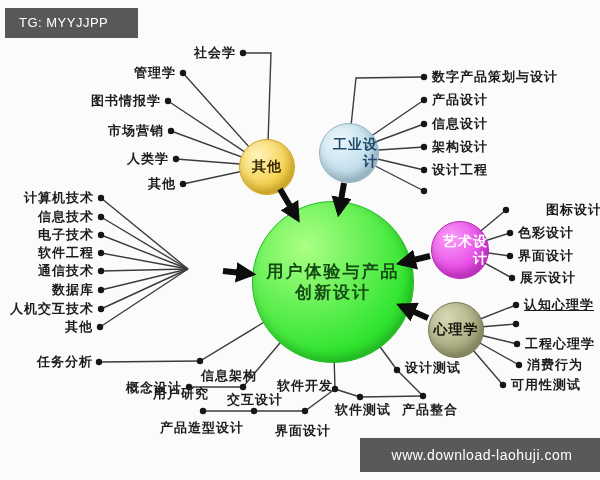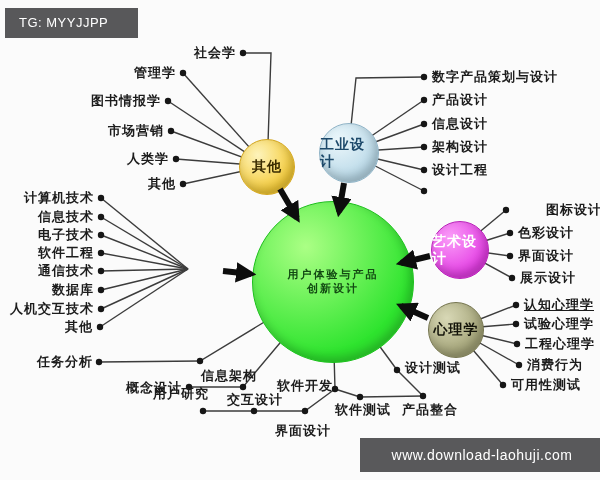--- a/index.html
+++ b/index.html
@@ -7,24 +7,24 @@
        font-family:"Liberation Sans","DejaVu Sans",sans-serif;}
   #stage{position:relative;width:600px;height:480px;background:#fbfbfb;}
   svg.layer{position:absolute;left:0;top:0;width:600px;height:480px;}
   #lines-layer{z-index:1;}
   #nodes-layer{position:absolute;left:0;top:0;width:600px;height:480px;z-index:2;pointer-events:none;}
   #arrows-layer{z-index:3;}
   #labels-layer{position:absolute;left:0;top:0;width:600px;height:432px;z-index:4;pointer-events:none;}
   .lbl{position:absolute;font-size:13px;font-weight:bold;color:#1c1c1c;
        white-space:nowrap;letter-spacing:1px;}
   .node{position:absolute;border-radius:50%;display:flex;flex-direction:column;
-        align-items:center;justify-content:center;text-align:left;font-weight:bold;
+        align-items:center;justify-content:center;text-align:right;font-weight:bold;
         letter-spacing:1px;}
   .node .nline{display:block;line-height:1.25;}
-  #center-node{font-size:11px;letter-spacing:2px;}
+  #center-node{font-size:17px;letter-spacing:2px;}
   #header-badge{position:absolute;left:5px;top:8px;width:133px;height:30px;z-index:5;
         background:#58585a;color:#ffffff;font-size:13px;line-height:30px;
         padding-left:14px;box-sizing:border-box;letter-spacing:0.5px;}
   #watermark-banner{position:absolute;left:360px;top:438px;width:244px;height:34px;z-index:5;
         background:#59595b;color:#ffffff;font-size:14px;line-height:34px;
         text-align:center;letter-spacing:0.5px;}
 </style>
 </head>
 <body>
 
@@ -147,37 +147,37 @@
       <div class="lbl" style="left: 432px; top: 77px; transform: translateY(-50%);">数字产品策划与设计</div>
       <div class="lbl" style="left: 432px; top: 100px; transform: translateY(-50%);">产品设计</div>
       <div class="lbl" style="left: 432px; top: 124px; transform: translateY(-50%);">信息设计</div>
       <div class="lbl" style="left: 432px; top: 147px; transform: translateY(-50%);">架构设计</div>
       <div class="lbl" style="left: 432px; top: 170px; transform: translateY(-50%);">设计工程</div>
       <div class="lbl" style="left: 514px; top: 210px; transform: translateY(-50%); margin-left: 32px;">图标设计</div>
       <div class="lbl" style="left: 518px; top: 233px; transform: translateY(-50%); font-family: Liberation Mono, monospace;">色彩设计</div>
       <div class="lbl" style="left: 518px; top: 256px; transform: translateY(-50%);">界面设计</div>
       <div class="lbl" style="left: 520px; top: 278px; transform: translateY(-50%);">展示设计</div>
       <div class="lbl" style="left: 524px; top: 305px; transform: translateY(-50%); text-decoration: underline;">认知心理学</div>
-      <div class="lbl" style="left: 524px; top: 324px; transform: translateY(-50%);">试验心理学</div>
       <div class="lbl" style="left: 525px; top: 344px; transform: translateY(-50%);">工程心理学</div>
       <div class="lbl" style="left: 527px; top: 365px; transform: translateY(-50%);">消费行为</div>
       <div class="lbl" style="left: 511px; top: 385px; transform: translateY(-50%);">可用性测试</div>
       <div class="lbl" style="right: 506px; top: 198px; transform: translateY(-50%);">计算机技术</div>
       <div class="lbl" style="right: 506px; top: 217px; transform: translateY(-50%);">信息技术</div>
       <div class="lbl" style="right: 506px; top: 235px; transform: translateY(-50%);">电子技术</div>
       <div class="lbl" style="right: 506px; top: 253px; transform: translateY(-50%);">软件工程</div>
       <div class="lbl" style="right: 506px; top: 271px; transform: translateY(-50%);">通信技术</div>
       <div class="lbl" style="right: 506px; top: 290px; transform: translateY(-50%);">数据库</div>
       <div class="lbl" style="right: 506px; top: 309px; transform: translateY(-50%);">人机交互技术</div>
       <div class="lbl" style="right: 507px; top: 327px; transform: translateY(-50%);">其他</div>
       <div class="lbl" style="right: 507px; top: 362px; transform: translateY(-50%);">任务分析</div>
       <div class="lbl" style="left: 181px; top: 346px; transform: translate(-50%, -50%); margin-top: 48px;">用户研究</div>
       <div class="lbl" style="right: 418px; top: 388px; transform: translateY(-50%);">概念设计</div>
       <div class="lbl" style="left: 229px; top: 376px; transform: translate(-50%, -50%);">信息架构</div>
       <div class="lbl" style="left: 255px; top: 400px; transform: translate(-50%, -50%);">交互设计</div>
+      <div class="lbl" style="left: 202px; top: 428px; transform: translate(-50%, -50%);">产品造型设计</div>
       <div class="lbl" style="left: 303px; top: 431px; transform: translate(-50%, -50%);">界面设计</div>
       <div class="lbl" style="left: 305px; top: 386px; transform: translate(-50%, -50%);">软件开发</div>
       <div class="lbl" style="left: 363px; top: 410px; transform: translate(-50%, -50%);">软件测试</div>
       <div class="lbl" style="left: 430px; top: 410px; transform: translate(-50%, -50%);">产品整合</div>
       <div class="lbl" style="left: 405px; top: 368px; transform: translateY(-50%);">设计测试</div>
     </div>
 
   <div id="header-badge">TG: MYYJJPP</div>
   <div id="watermark-banner">www.download-laohuji.com</div>
 </div>

